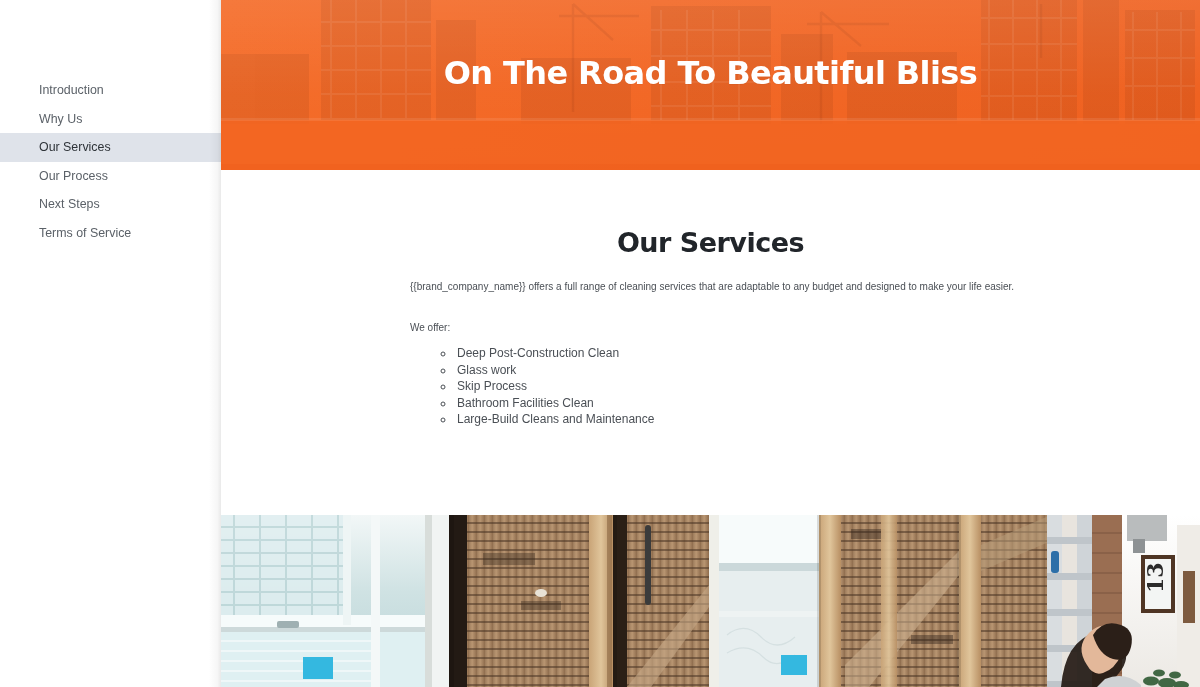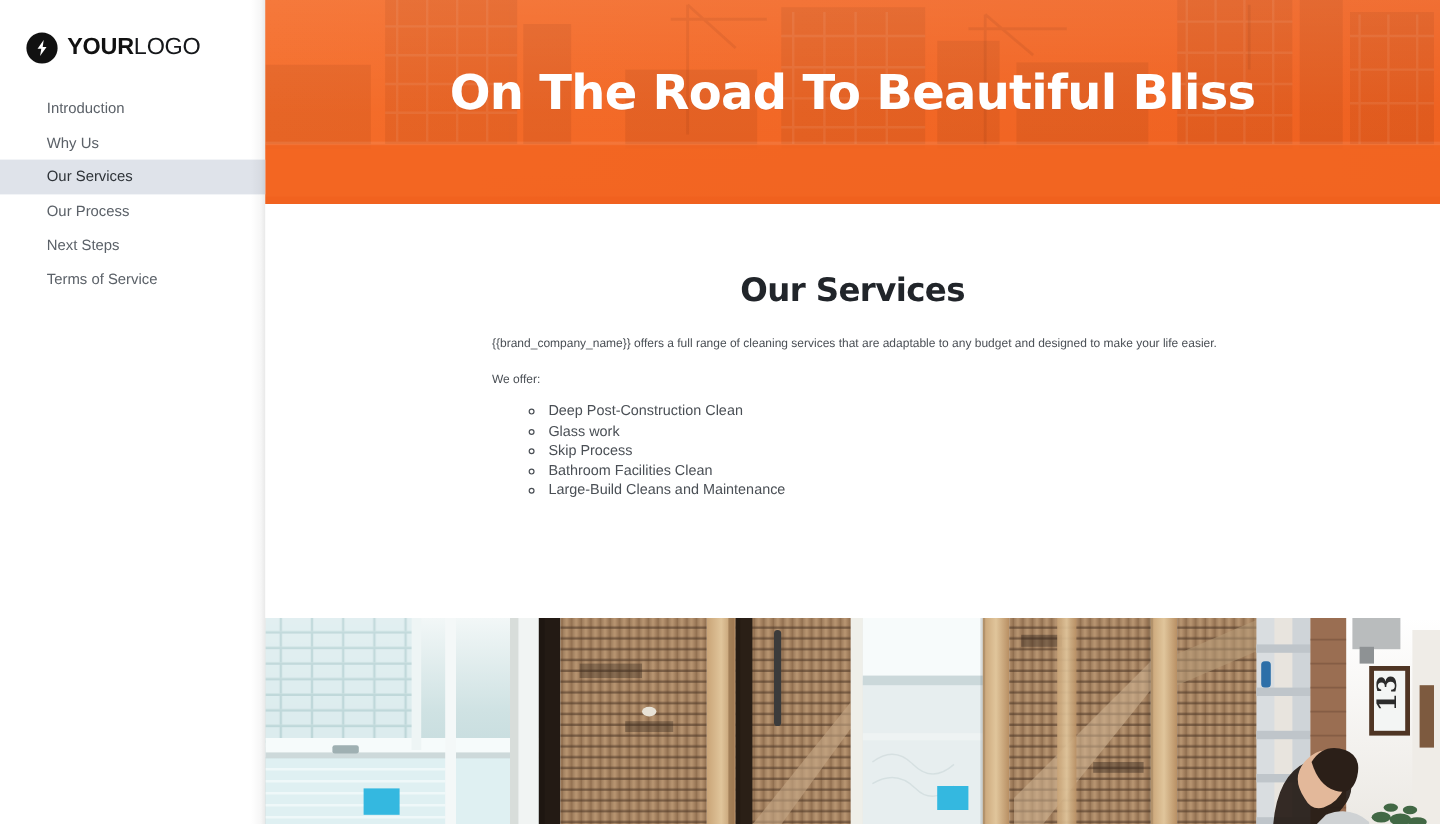--- a/index.html
+++ b/index.html
@@ -127,21 +127,21 @@
     height: 100%;
     display: block;
   }
   #hero-title {
     position: absolute;
     left: 0;
     right: 0;
     top: 54px;
     text-align: center;
     color: #ffffff;
-    font-size: 40px;
+    font-size: 32px;
     font-weight: 700;
     letter-spacing: -0.6px;
     line-height: 1.2;
     font-family: "DejaVu Sans", sans-serif;
     text-shadow: 0 1px 0 rgba(0,0,0,0.04);
   }
 
   
   #body-section {
     position: relative;
@@ -167,21 +167,21 @@
     top: 108px;
     width: 610px;
   }
   .body-p {
     margin: 0 0 0 0;
     font-size: 10px;
     line-height: 18.6px;
     color: #4a4f55;
   }
   .body-p.offer {
-    margin-top: 11px;
+    margin-top: 22px;
   }
   ul.services {
     margin: 8px 0 0 0;
     padding-left: 45px;
     list-style-type: circle;
   }
   ul.services li {
     font-size: 12px;
     line-height: 16.5px;
     color: #4a4f55;
@@ -204,30 +204,20 @@
     height: 172px;
   }
 </style>
 </head>
 <body>
 
 <div id="app">
 
   <div id="sidebar">
 
-    <div class="logo-row">
-      <span class="logo-mark">
-        <svg width="16" height="16" viewBox="0 0 16 16" aria-hidden="true">
-          <path d="M9.4 1.4 4.3 8.6h3.1L6.4 14.6 11.8 7.2H8.6z" fill="#ffffff"></path>
-        </svg>
-      </span>
-      <span class="logo-text">
-        <span class="lt-bold">YOUR</span><span class="lt-light">LOGO</span>
-      </span>
-    </div>
 
     <nav class="nav">
       <div class="nav-item">Introduction</div>
       <div class="nav-item">Why Us</div>
       <div class="nav-item active">Our Services</div>
       <div class="nav-item">Our Process</div>
       <div class="nav-item">Next Steps</div>
       <div class="nav-item">Terms of Service</div>
     </nav>
 

